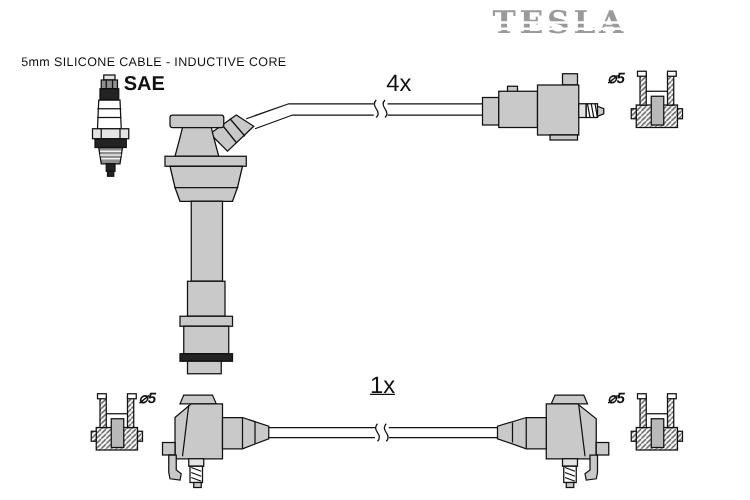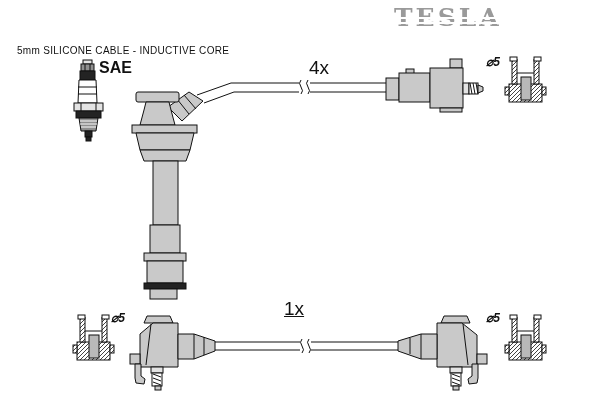--- a/index.html
+++ b/index.html
@@ -8,21 +8,21 @@
   .lbl{position:absolute;white-space:nowrap;color:#111;}
   .part-number{left:17px;top:5px;font-size:23px;font-weight:bold;letter-spacing:.5px;}
   .subtitle{left:17px;top:34px;font-size:10px;letter-spacing:.3px;margin-top:11px;}
   .brand{position:absolute;left:394px;top:4px;width:102px;height:30px;text-align:center;
          color:var(--brand-color,#9a9a9a);font-family:"DejaVu Serif",serif;font-weight:bold;
          font-size:25px;letter-spacing:3px;line-height:28px;}
   .brand .slit{position:absolute;left:-4px;right:-4px;height:2px;background:#fff;}
   .sae{left:99px;top:59px;font-size:16px;font-weight:bold;}
   .qty{font-size:19px;}
   .qty-top{left:309px;top:44px;margin-top:13px;}
-  .qty-bottom{left:284px;top:298px;text-decoration:underline;}
+  .qty-bottom{left:296px;top:298px;text-decoration:underline;}
   .dia{font-size:12px;font-weight:bold;font-style:italic;}
   .dia-top{left:486px;top:55px;}
   .dia-bl{left:111px;top:311px;}
   .dia-br{left:486px;top:311px;}
   svg{position:absolute;left:0;top:0;}
   .g{fill:var(--part-fill,#c9c9c9);stroke:var(--outline,#111);stroke-width:1;}
   .lg{fill:var(--part-fill-light,#e3e3e3);stroke:var(--outline,#111);stroke-width:1;}
   .wh{fill:#fff;stroke:var(--outline,#111);stroke-width:1;}
   .dk{fill:#232323;stroke:var(--outline,#111);stroke-width:1;}
   .md{fill:#8f8f8f;stroke:var(--outline,#111);stroke-width:1;}

